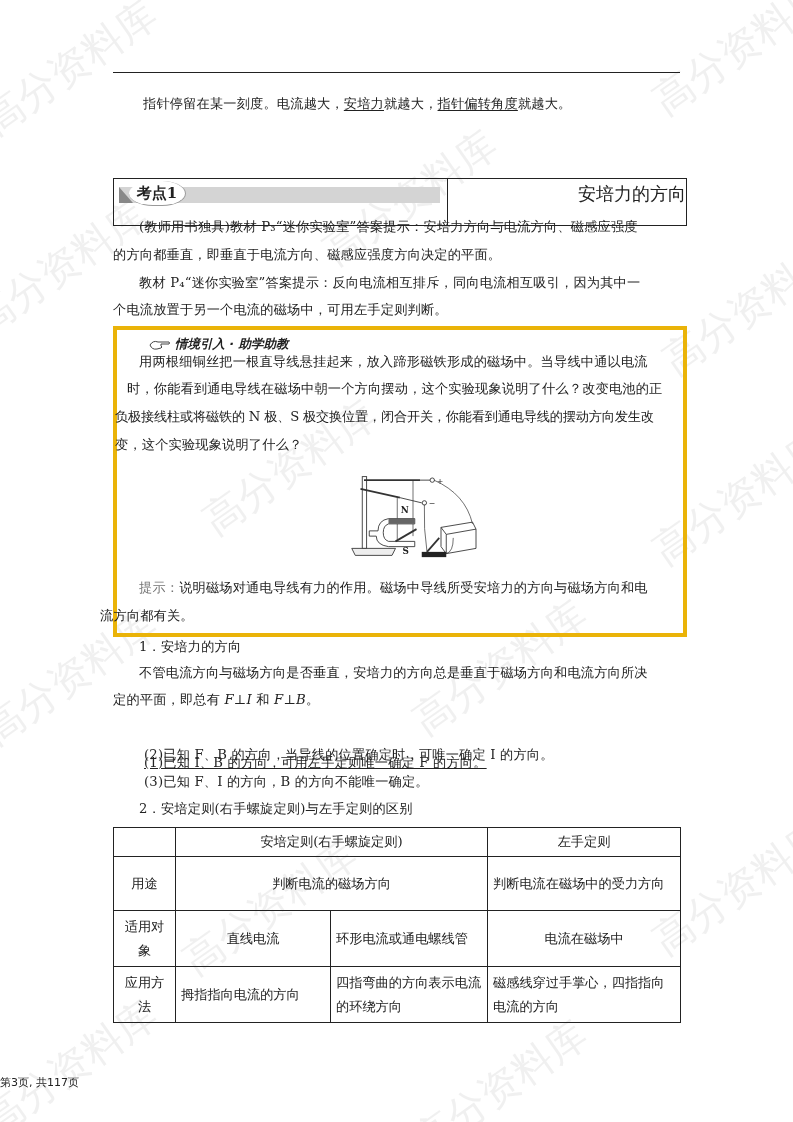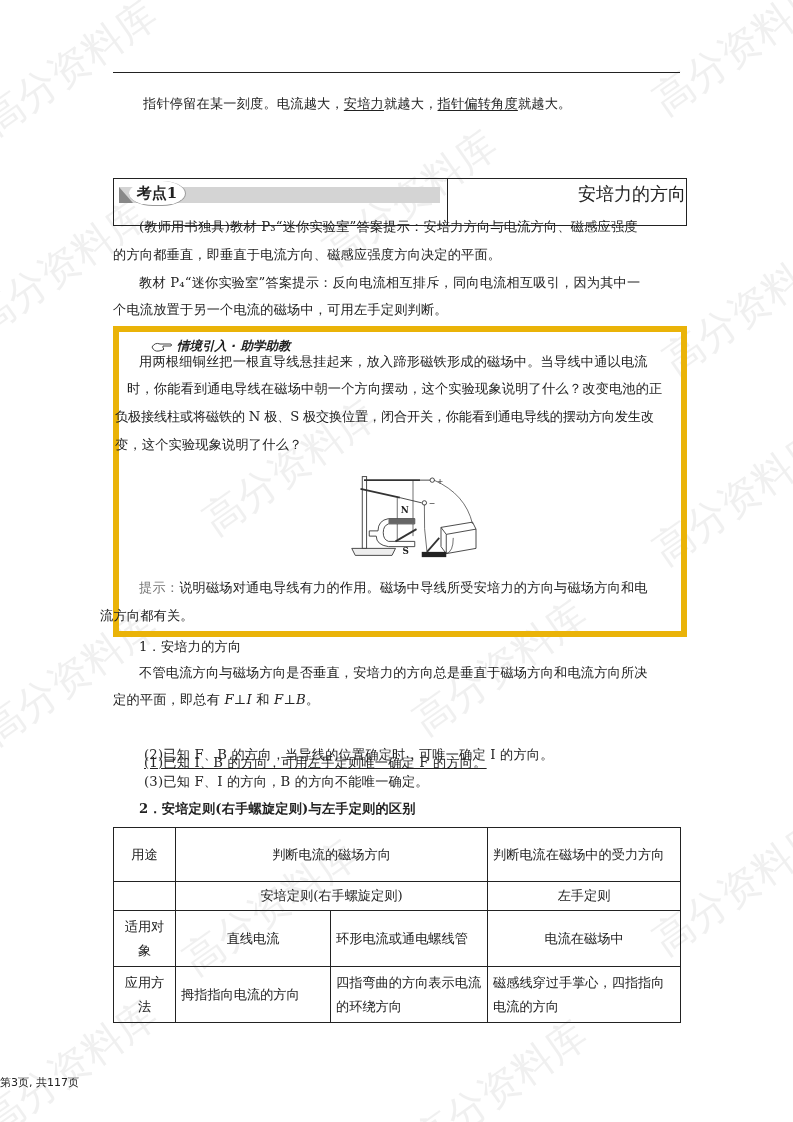--- a/index.html
+++ b/index.html
@@ -26,21 +26,21 @@
   .kd-tri { position: absolute; left: 5px; top: 8px; width: 0; height: 0;
     border-left: 14px solid #888; border-top: 16px solid transparent; }
   .kd-oval {
     position: absolute; left: 15px; top: 2px; width: 56px; height: 24px;
     background: #fff; border-radius: 50% / 60%; border-bottom: 1px solid #999; border-right: 1px solid #999;
     font-weight: bold; font-size: 15px; line-height: 24px; text-align: center; color: #222;
   }
   .kd-right { flex: 1; text-align: right; font-size: 18px; line-height: 30px; }
   .ctx-box {
     position: absolute; left: 113px; top: 326px; width: 574px; height: 311px;
-    border: 6px solid #eab308; box-sizing: border-box;
+    border: 4px solid #eab308; box-sizing: border-box;
   }
   .hint-label { color: #737373; }
   .fig { position: absolute; left: 343px; top: 466px; width: 140px; height: 100px; }
   table.cmp {
     position: absolute; left: 113px; top: 827px; width: 567px; border-collapse: collapse;
     font-size: 13.2px; table-layout: fixed;
   }
   table.cmp td { border: 1px solid #222; padding: 2px 5px; line-height: 24px; vertical-align: middle; }
   .c { text-align: center; }
   .footer { position: absolute; left: 0; width: 793px; top: 1075px; text-align: left;
@@ -138,39 +138,39 @@
 <div class="p" style="left:100px;top:609px;">流方向都有关。</div>
 
 <div class="p" style="left:139px;top:640px;">1．安培力的方向</div>
 <div class="p" style="left:139px;top:666px;">不管电流方向与磁场方向是否垂直，安培力的方向总是垂直于磁场方向和电流方向所决</div>
 <div class="p" style="left:113px;top:693px;">
   <span>定的平面，即总有 </span><span class="i">F</span><span>⊥</span><span class="i">I</span><span> 和 </span><span class="i">F</span><span>⊥</span><span class="i">B</span><span>。</span>
 </div>
 <div class="p" style="left:144px;top:756px;text-decoration:underline;">(1)已知 I、B 的方向，可用左手定则唯一确定 F 的方向。</div>
 <div class="p" style="left:144px;top:748px;">(2)已知 F、B 的方向，当导线的位置确定时，可唯一确定 I 的方向。</div>
 <div class="p" style="left:144px;top:775px;">(3)已知 F、I 的方向，B 的方向不能唯一确定。</div>
-<div class="p" style="left:139px;top:802px;font-weight:bold;">2．安培定则(右手螺旋定则)与左手定则的区别</div>
+<div class="p" style="left:139px;top:802px;">2．安培定则(右手螺旋定则)与左手定则的区别</div>
 
 <table class="cmp">
   <colgroup>
       <col style="width:62px">
       <col style="width:155px">
       <col style="width:157px">
       <col style="width:193px">
     </colgroup>
   <tbody>
-      <tr style="height:54px;">
+      <tr>
+    <td></td>
+    <td class="c" colspan="2">安培定则(右手螺旋定则)</td>
+    <td class="c">左手定则</td>
+  </tr>
+  <tr style="height:54px;">
     <td class="c">用途</td>
     <td class="c" colspan="2">判断电流的磁场方向</td>
     <td>判断电流在磁场中的受力方向</td>
-  </tr>
-  <tr>
-    <td></td>
-    <td class="c" colspan="2">安培定则(右手螺旋定则)</td>
-    <td class="c">左手定则</td>
   </tr>
   <tr style="height:56px;">
     <td class="c">适用对象</td>
     <td class="c">直线电流</td>
     <td>环形电流或通电螺线管</td>
     <td class="c">电流在磁场中</td>
   </tr>
   <tr style="height:56px;">
     <td class="c">应用方法</td>
     <td>拇指指向电流的方向</td>

